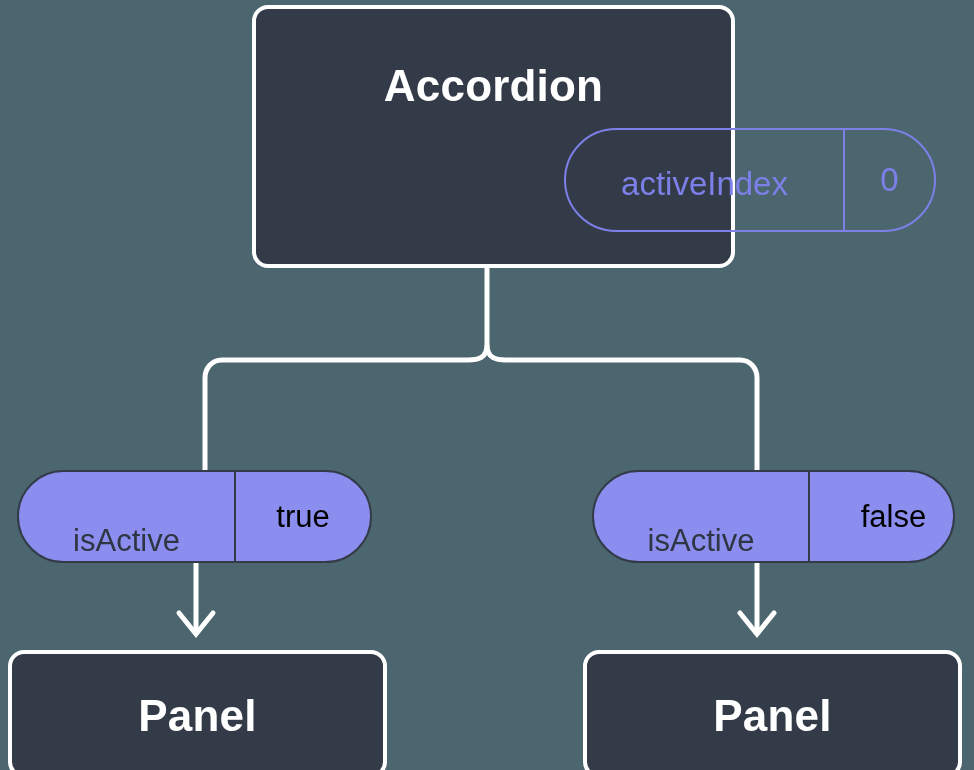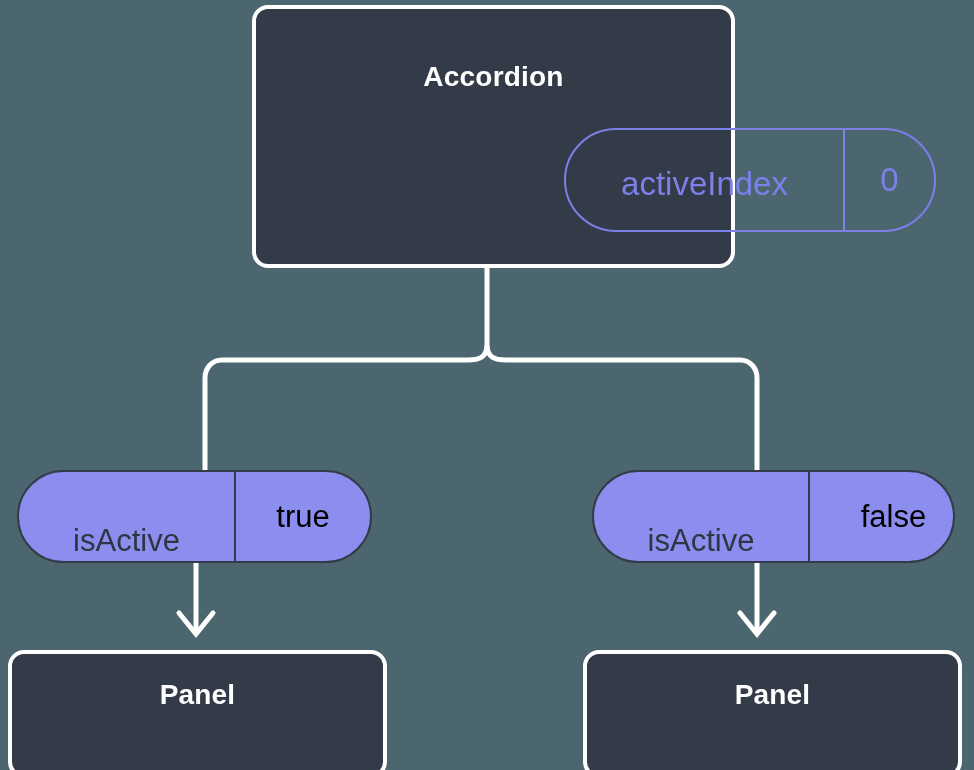--- a/index.html
+++ b/index.html
@@ -36,21 +36,21 @@
     border: 4px solid #ffffff;
     border-radius: 16px;
     box-sizing: border-box;
   }
   .node-title {
     position: absolute;
     left: 0;
     width: 100%;
     text-align: center;
     color: #ffffff;
-    font-size: 28px;
+    font-size: 44px;
     font-weight: 700;
     letter-spacing: 0.2px;
     white-space: nowrap;
   }
 
   
   #root-box {
     left: 252px;
     top: 5px;
     width: 483px;
@@ -67,21 +67,21 @@
     width: 379px;
     height: 128px;
   }
   #panel-right-box {
     left: 583px;
     top: 650px;
     width: 379px;
     height: 128px;
   }
   .panel-title {
-    top: 25px;
+    top: 37px;
   }
 
   
   #state-pill {
     position: absolute;
     left: 308px;
     top: 119px;
     width: 372px;
     height: 104px;
     border: 2px solid #7c80e8;

